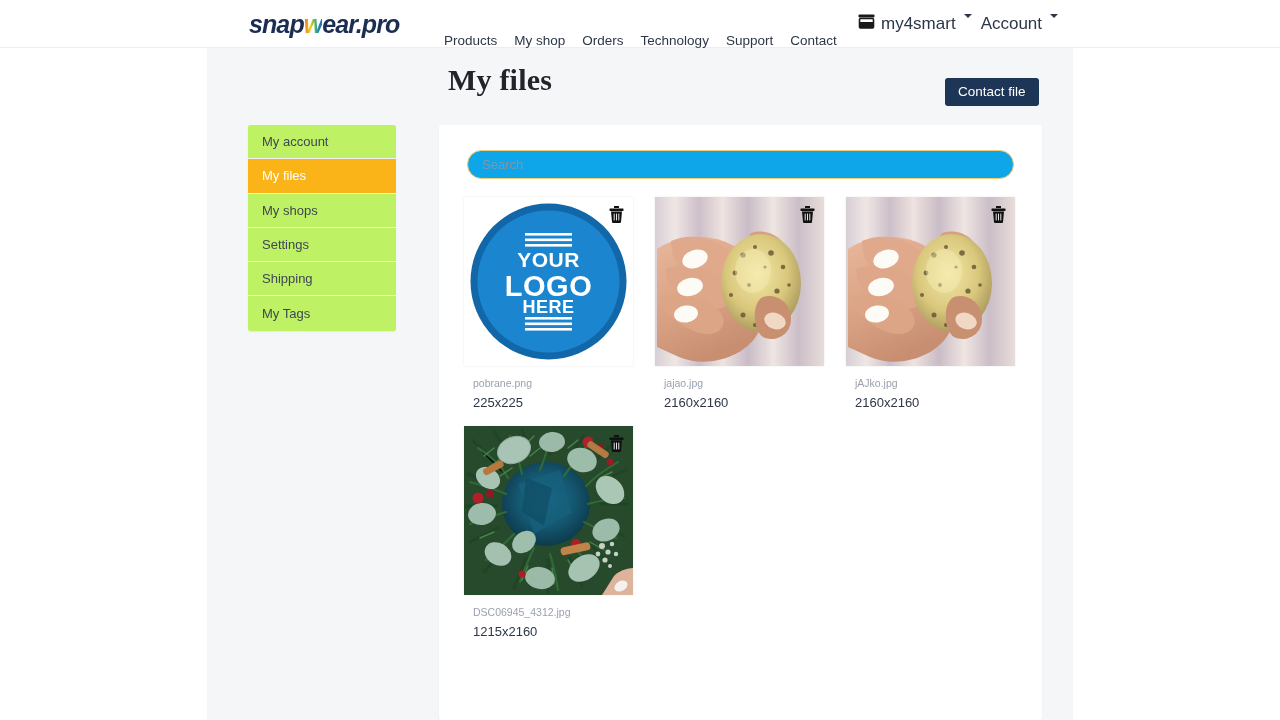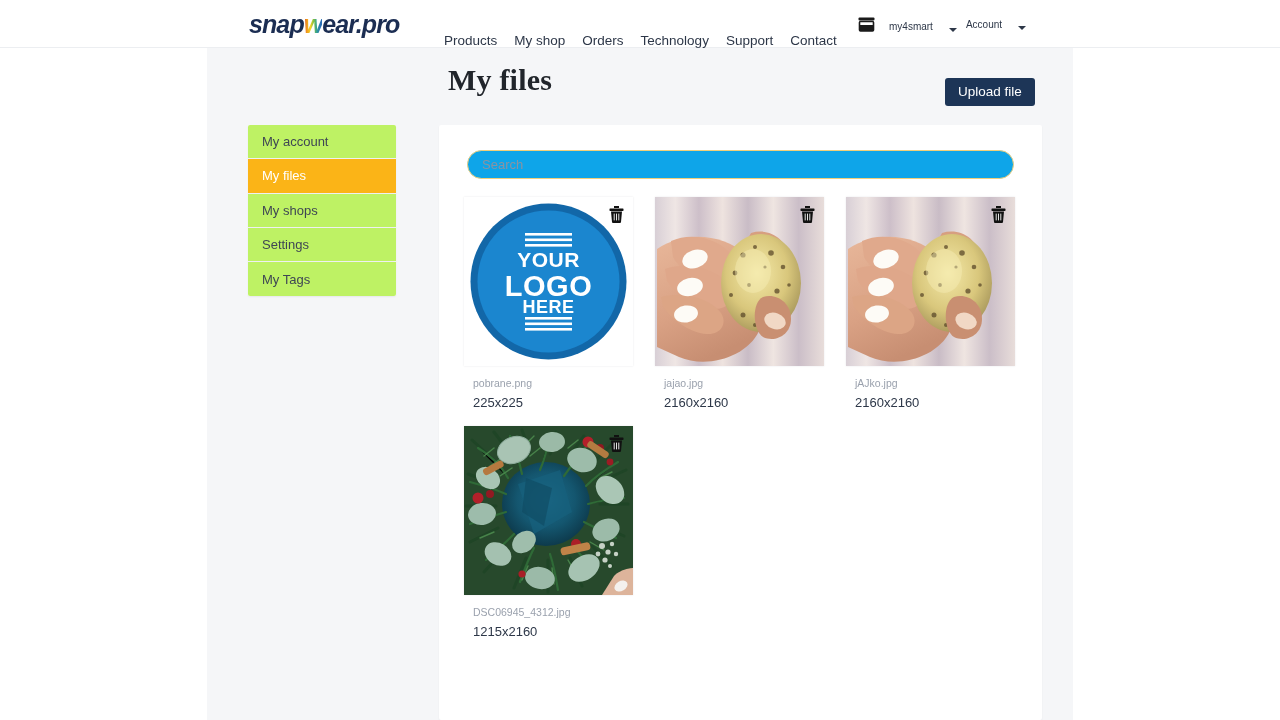--- a/index.html
+++ b/index.html
@@ -62,23 +62,23 @@
     position: absolute;
     left: 858px;
     top: 0;
     height: 48px;
     display: flex;
     align-items: center;
     gap: 9px;
   }
   .rightnav .item {
     display: flex;
-    align-items: flex-end;
-    gap: 14px;
-    font-size: 10px;
+    align-items: flex-start;
+    gap: 6px;
+    font-size: 17px;
     color: #2d3748;
     white-space: nowrap;
   }
   .caret {
     width: 0; height: 0;
     border-left: 4px solid transparent;
     border-right: 4px solid transparent;
     border-top: 4.5px solid #2d3748;
     display: inline-block;
     margin-left: 2px;
@@ -269,28 +269,29 @@
       <span>Account</span>
       <i class="caret"></i>
     </div>
   </div>
 </div>
 
 <div class="page">
 
   <div class="page-head">
     <h1 class="page-title">My files</h1>
-    <button class="upload-btn">Upload file</button>
+    <button class="upload-btn">Contact file</button>
   </div>
 
   <div class="sidebar">
     <div class="side-item">My account</div>
     <div class="side-item active">My files</div>
     <div class="side-item">My shops</div>
     <div class="side-item">Settings</div>
+    <div class="side-item">Shipping</div>
     <div class="side-item">My Tags</div>
   </div>
 
   <div class="panel">
 
     <div class="search-wrap">
       <input class="search-input" type="text" placeholder="Search" style="">
     </div>
 
     <div class="grid">

